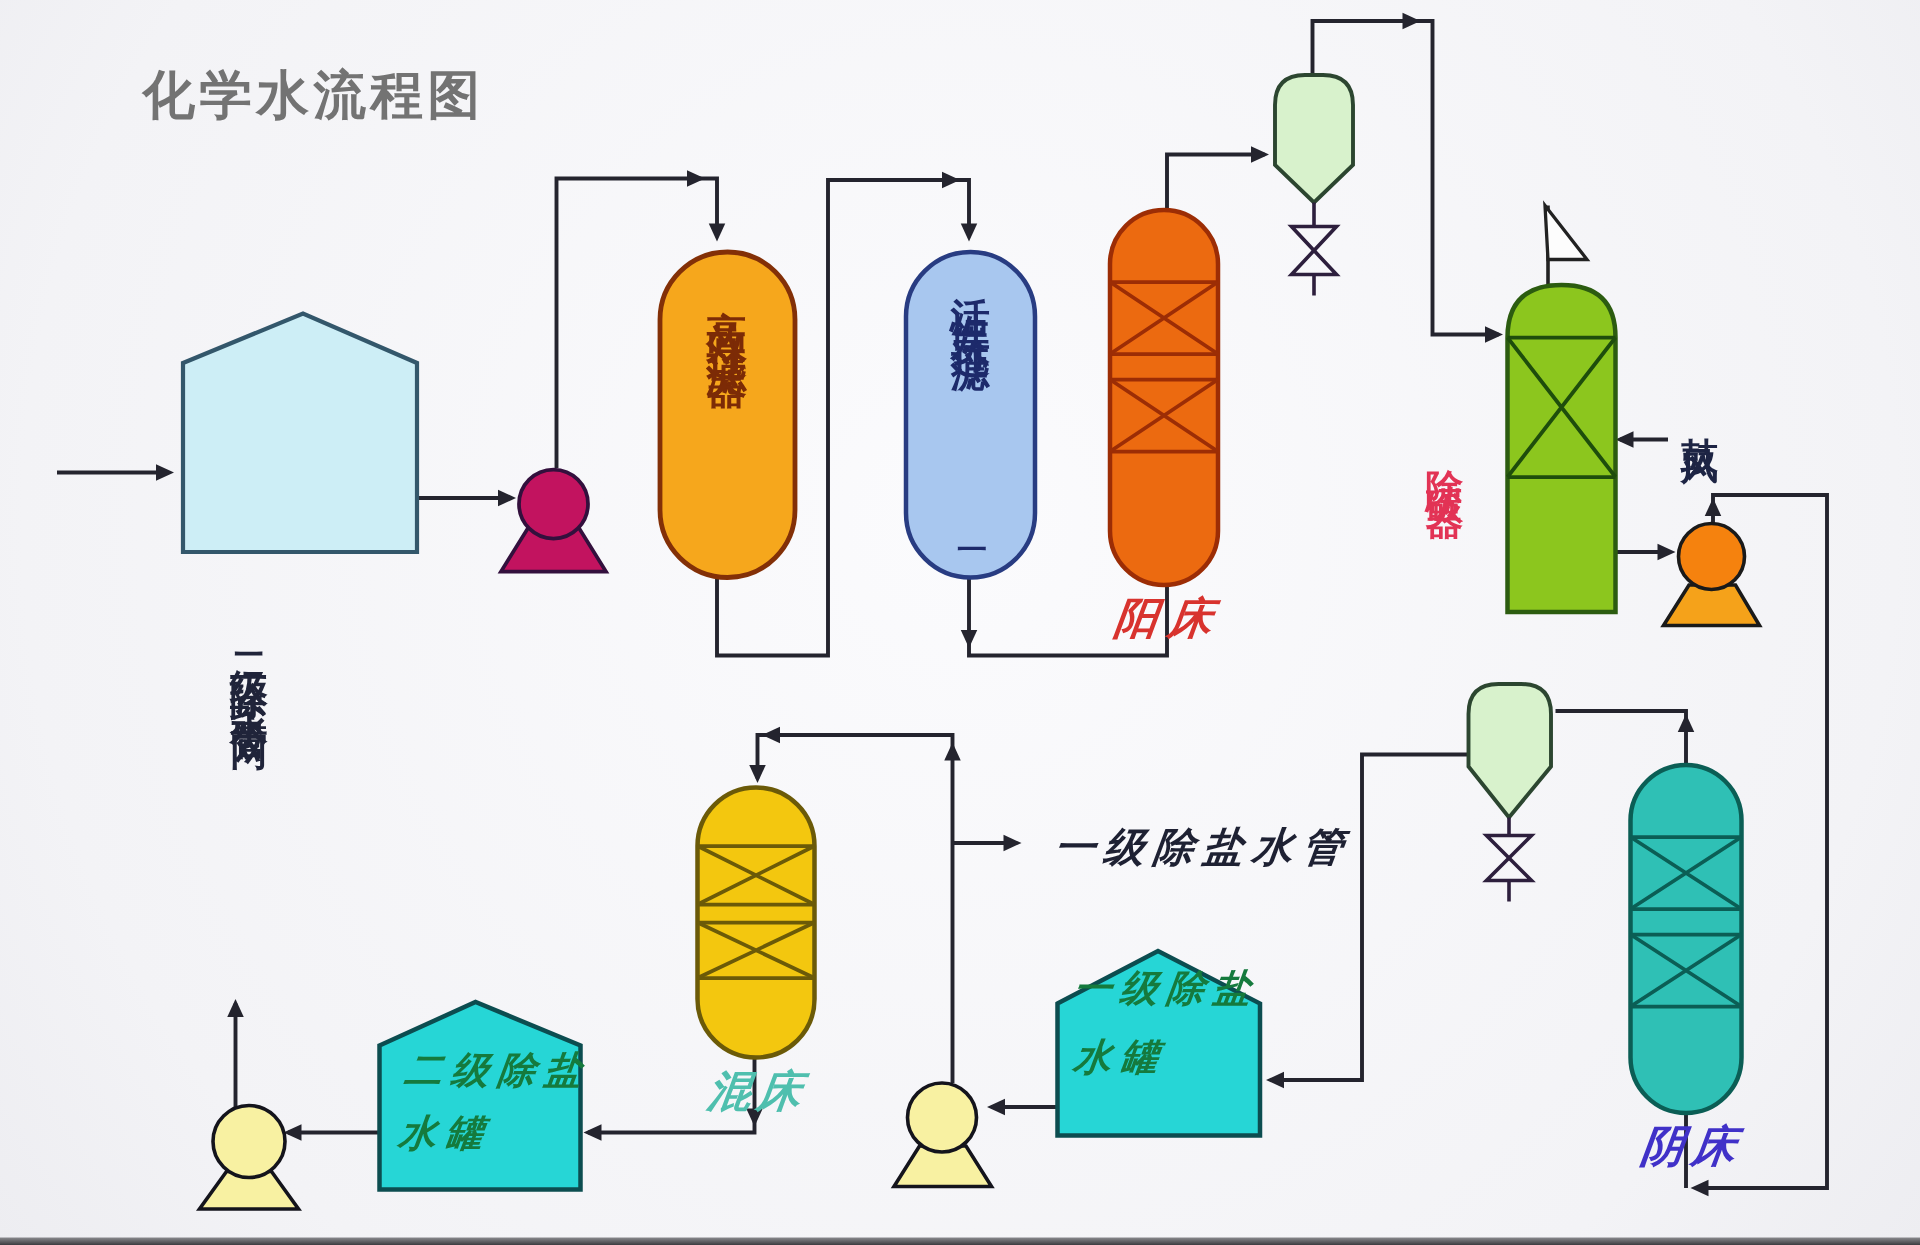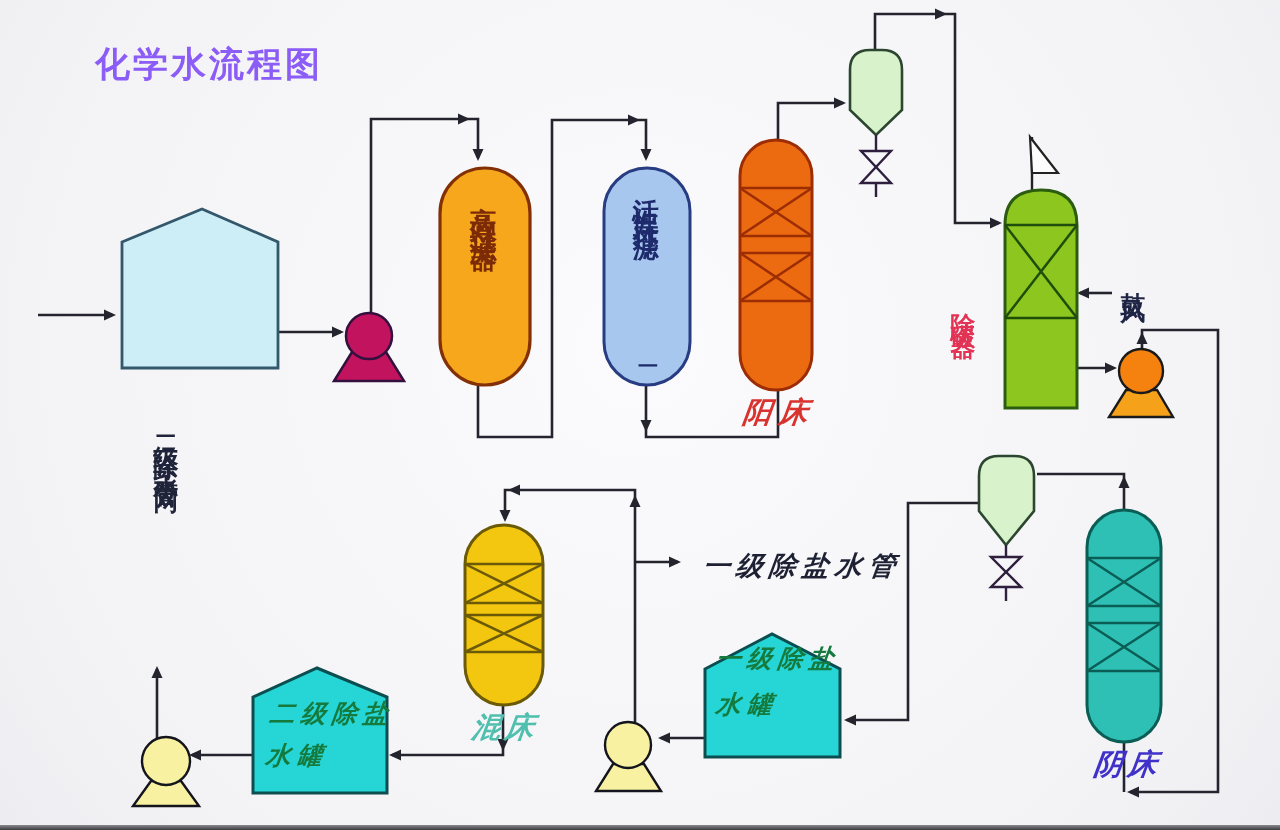--- a/index.html
+++ b/index.html
@@ -150,21 +150,21 @@
   </g>
 
   <polygon points="253,697 317,668 387,697 387,793 253,793" fill="#26d6d6" stroke="#0c4d50" stroke-width="3"></polygon>
 
   <g>
     <polygon points="151,781 181,781 199,806 133,806" fill="#f8f1a2" stroke="#14141c" stroke-width="2.4"></polygon>
     <circle cx="166" cy="761" r="24" fill="#f8f1a2" stroke="#14141c" stroke-width="2.4"></circle>
   </g>
 </svg>
 
-<div class="lbl title" style="left:95px;top:46px;color:#8b5cf6;">化学水流程图</div>
+<div class="lbl title" style="left:95px;top:46px;color:#737373;font-family:Liberation Serif, serif;">化学水流程图</div>
 
 <div class="lbl v" style="left:469px;top:185px;width:32px;font-size:27px;letter-spacing:10px;font-weight:600;color:#7c2b06;">高效过滤器</div>
 
 <div class="lbl v" style="left:632px;top:178px;width:32px;font-size:26px;letter-spacing:9px;font-weight:600;color:#1d2a6b;">活性炭过滤</div>
 <div class="lbl" style="left:638px;top:356px;font-size:20px;font-weight:600;color:#1d2a6b;">一</div>
 
 <div class="lbl ital" style="left:743px;top:397px;font-size:29px;font-weight:700;color:#d8332e;letter-spacing:7px;">阳床</div>
 
 <div class="lbl v" style="left:949px;top:293px;width:30px;font-size:25px;letter-spacing:11px;font-weight:700;color:#e23355;">除碳器</div>
 

